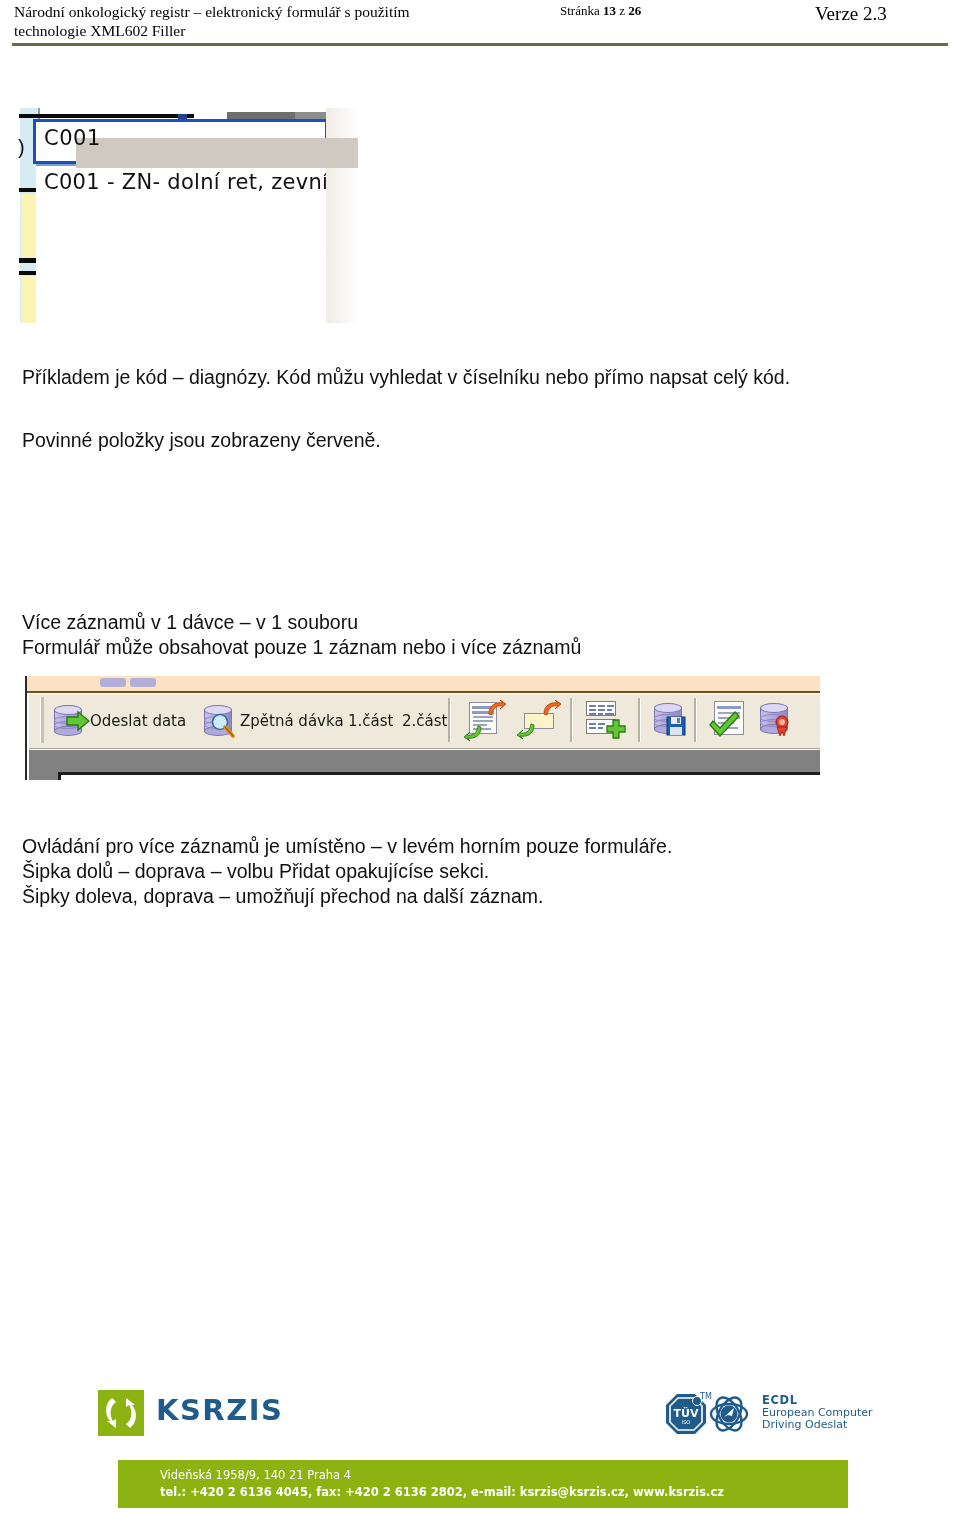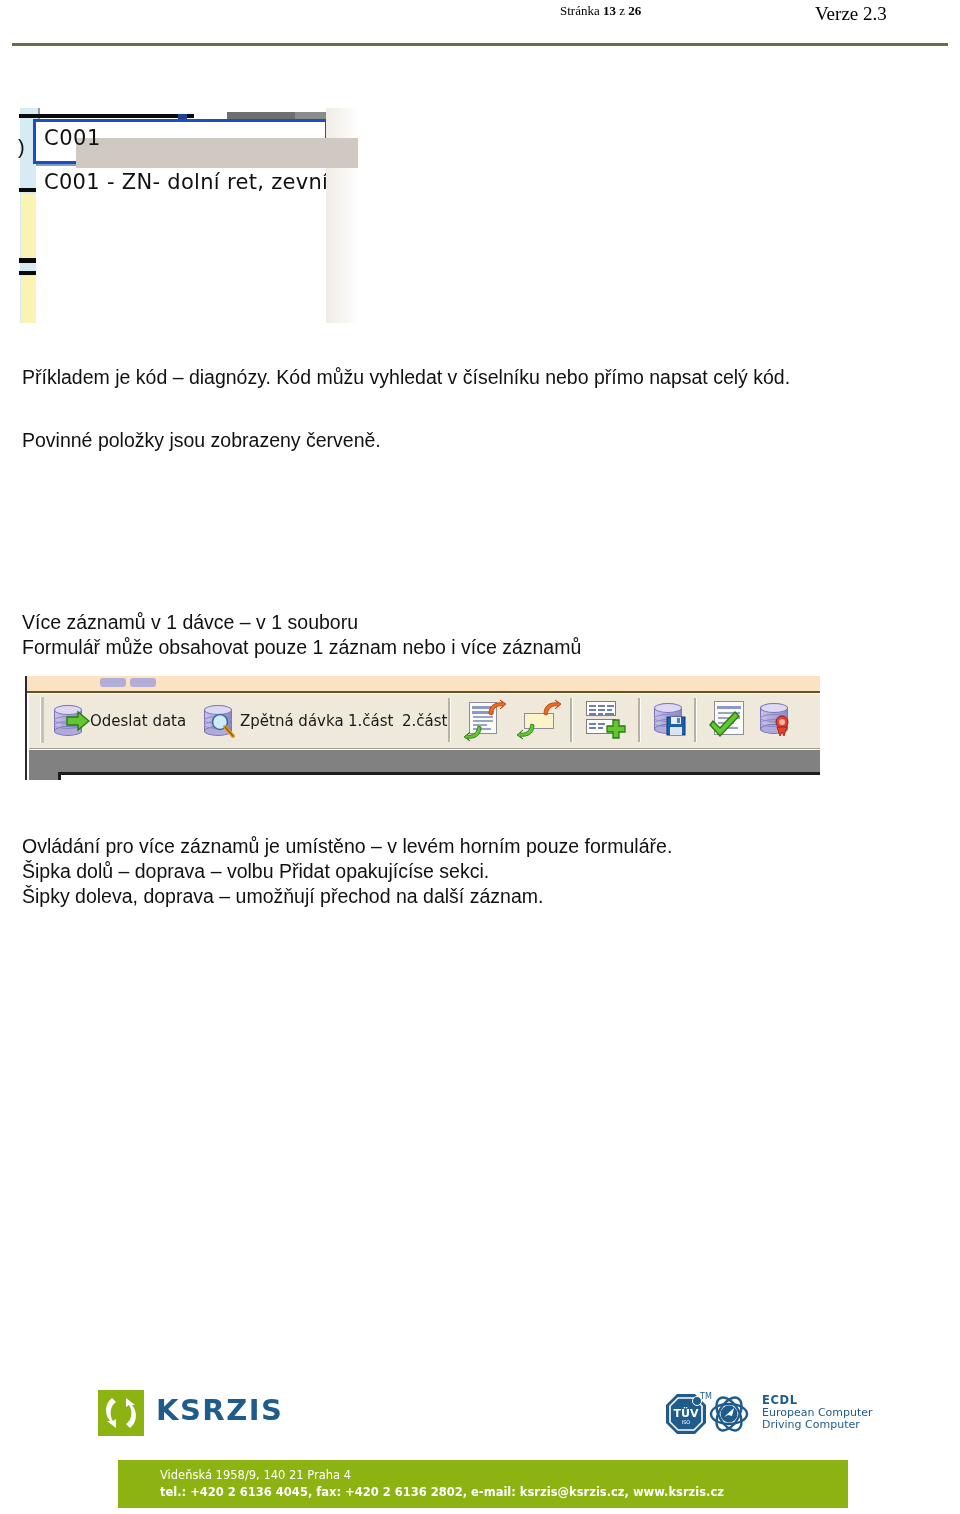--- a/index.html
+++ b/index.html
@@ -426,20 +426,24 @@
     color: #ffffff;
     white-space: nowrap;
   }
   .gb-l1 { top: 8px; }
   .gb-l2 { top: 25px; font-weight: bold; }
 </style>
 </head>
 <body>
 
 <div class="page-header">
+  <div class="hdr-title">
+    <span>Národní onkologický registr – elektronický formulář s použitím</span><br>
+    <span>technologie XML602 Filler</span>
+  </div>
   <div class="hdr-page">
     <span>Stránka</span>
     <b>13</b>
     <span>z</span>
     <b>26</b>
   </div>
   <div class="hdr-version">Verze 2.3</div>
   <div class="hdr-rule"></div>
 </div>
 
@@ -647,19 +651,19 @@
       <ellipse cx="23" cy="22" rx="18" ry="10" transform="rotate(60 23 22)"></ellipse>
       <ellipse cx="23" cy="22" rx="18" ry="10" transform="rotate(120 23 22)"></ellipse>
     </g>
     <circle cx="23" cy="22" r="8.5" fill="#1f5c8b"></circle>
     <path d="M18,25 L28,16 L26,24 L22,23 Z" fill="#ffffff"></path>
   </svg>
 </div>
 <div class="ecdl-text">
   <div class="b">ECDL</div>
   <div class="s">European Computer</div>
-  <div class="s">Driving Computer</div>
+  <div class="s">Driving Odeslat</div>
 </div>
 
 <div class="green-bar">
   <div class="line gb-l1">Videňská 1958/9, 140 21 Praha 4</div>
   <div class="line gb-l2">tel.: +420 2 6136 4045, fax: +420 2 6136 2802, e-mail: ksrzis@ksrzis.cz, www.ksrzis.cz</div>
 </div>
 
 </body></html>

